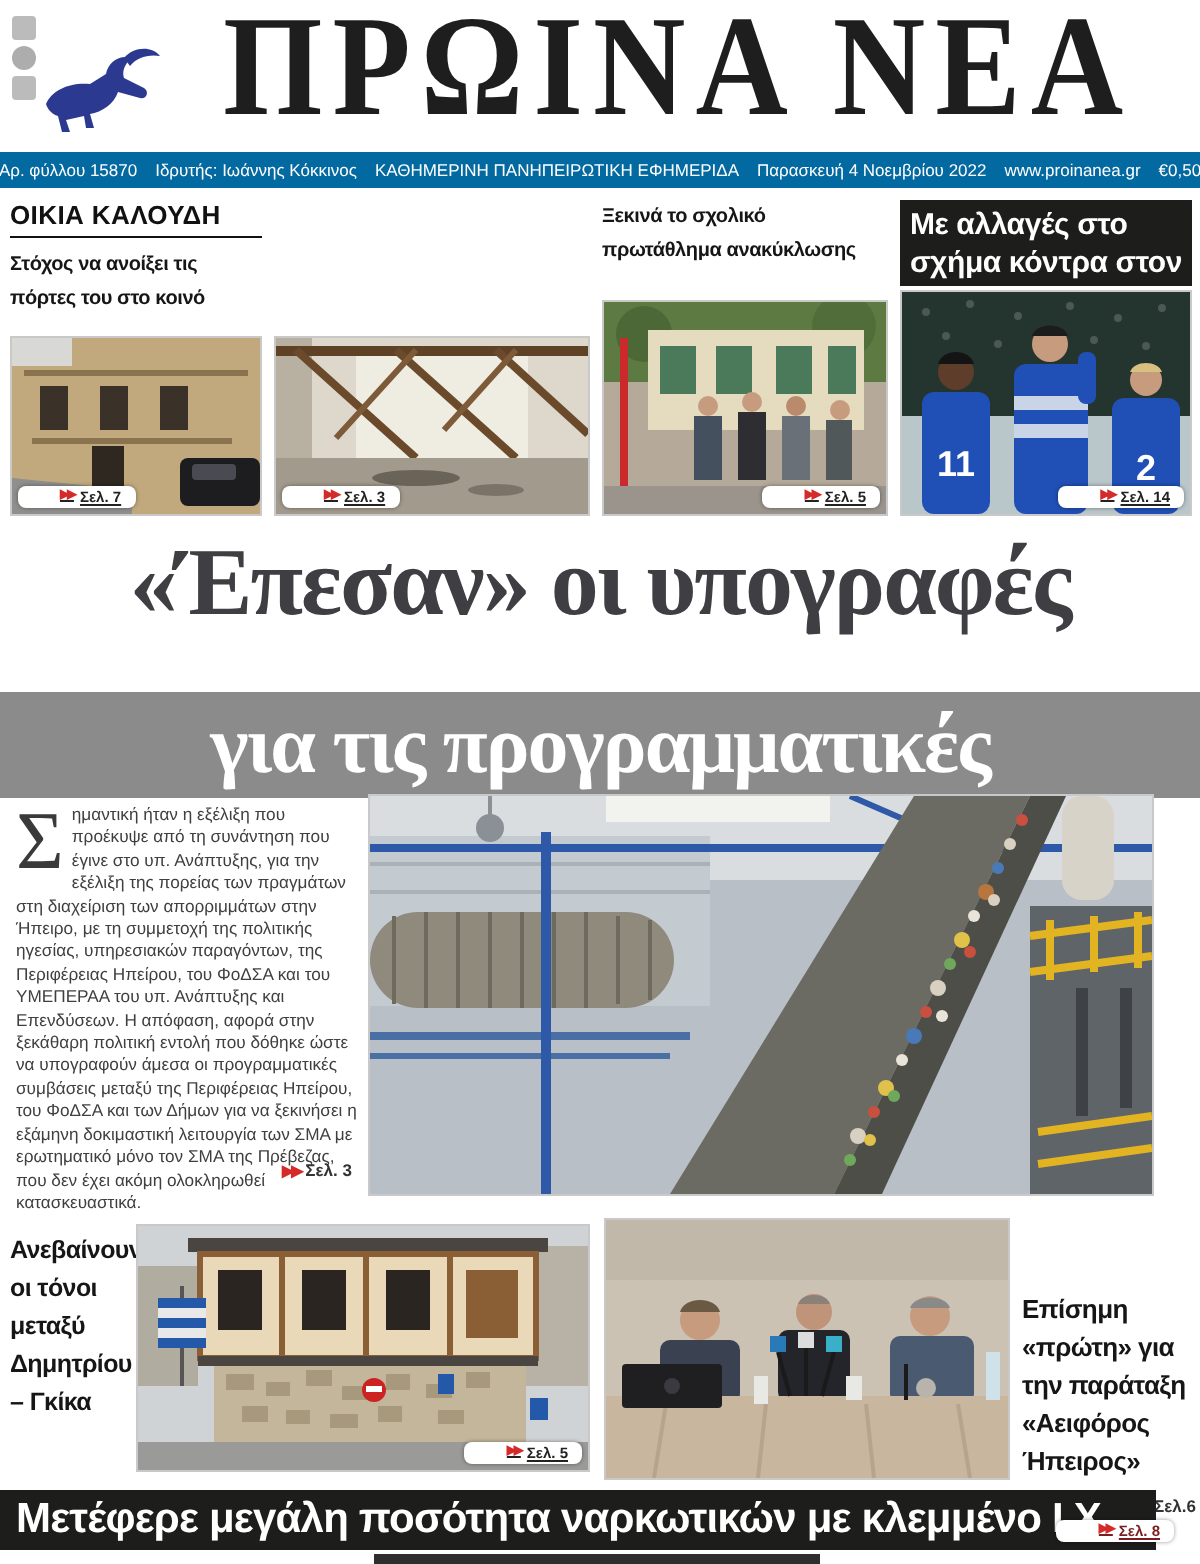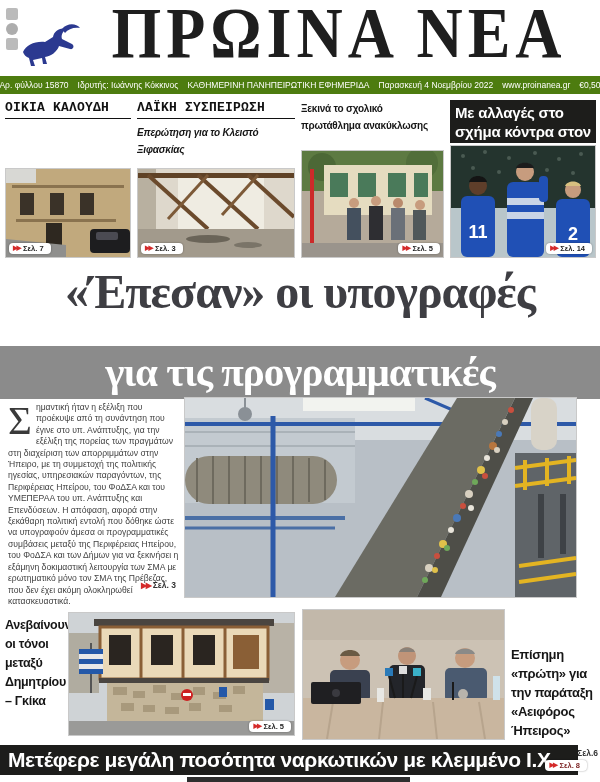--- a/index.html
+++ b/index.html
@@ -12,45 +12,45 @@
     font-family:"Liberation Serif",serif;font-weight:bold;font-size:64px;
     letter-spacing:5px;color:#1e1e1e;transform:scaleY(1.12);transform-origin:top;}
   .logo-block{left:4px;top:8px;width:78px;height:62px;}
   .emblems{position:absolute;left:0;top:0;width:15px;height:58px;display:flex;
     flex-direction:column;gap:3px;align-items:center;}
   .emblems span{display:block;width:12px;height:12px;background:#aaa;border-radius:2px;opacity:.8;}
   .emblems span:nth-child(2){border-radius:50%;background:#999;}
   .goat{position:absolute;left:15px;top:14px;}
 
   
-  .info-bar{left:0;top:76px;width:600px;height:18px;background:#4d7c0f;color:#fff;
+  .info-bar{left:0;top:76px;width:600px;height:18px;background:#0369a1;color:#fff;
     display:flex;align-items:center;justify-content:center;gap:9px;font-size:8.5px;white-space:nowrap;}
 
   
-  .kicker{display:block;font-family:Liberation Mono, monospace;font-weight:bold;font-size:13px;
+  .kicker{display:block;font-family:Liberation Sans, sans-serif;font-weight:bold;font-size:13px;
     color:#111;border-bottom:1.5px solid #111;padding-bottom:3px;margin-bottom:5px;letter-spacing:.2px;}
   .tophead{font-weight:bold;font-size:10px;line-height:17px;letter-spacing:-.2px;color:#161616;}
   .tophead.italic{font-style:italic;}
   .story1{left:5px;top:100px;width:126px;}
   .story2{left:137px;top:100px;width:158px;}
   .story3{left:301px;top:100px;width:143px;}
   .story4-box{left:450px;top:100px;width:146px;height:43px;background:#1d1d1b;}
   .story4-box .tophead{color:#fff;font-size:15px;line-height:19px;padding:3px 5px;}
 
   .photo{border:1px solid #c9c9c9;box-sizing:border-box;overflow:hidden;background:#ddd;}
   .photo svg{display:block;}
   .photo1{left:5px;top:168px;width:126px;height:90px;}
   .photo2{left:137px;top:168px;width:158px;height:90px;}
   .photo3{left:301px;top:150px;width:143px;height:108px;}
   .photo4{left:450px;top:145px;width:146px;height:113px;}
 
   
   .pill{position:absolute;display:inline-flex;align-items:center;gap:3px;background:#fff;
-    border-radius:4px;padding:1px 7px 1px 4px;font-size:7.5px;font-weight:bold;color:#222;
-    box-shadow:0 0 2px rgba(0,0,0,.4);white-space:nowrap;}
+    border-radius:4px;padding:1px 7px 1px 21px;font-size:7.5px;font-weight:bold;color:#222;
+    box-shadow:0 0 2px rgba(0,0,0,.4);white-space:nowrap;text-decoration:underline;}
   .arrows{color:#d42a2a;font-size:6.5px;letter-spacing:-1.5px;line-height:1;}
   .pill-bl{left:3px;bottom:3px;}
   .pill-br{right:3px;bottom:3px;margin-left:12px;}
 
   
   .lead-line1{left:0;top:264px;width:600px;text-align:center;font-family:"Liberation Serif",serif;
     font-weight:bold;font-size:48px;color:#3e3e43;letter-spacing:-1px;}
   .lead-bar{left:0;top:346px;width:600px;height:53px;background:#8b8b8b;text-align:center;}
   .lead-line2{font-family:"Liberation Serif",serif;font-weight:bold;font-size:41px;
     line-height:53px;color:#ffffff;letter-spacing:-1px;}
@@ -102,20 +102,21 @@
     <span>Αρ. φύλλου 15870</span>
     <span>Ιδρυτής: Ιωάννης Κόκκινος</span>
     <span>ΚΑΘΗΜΕΡΙΝΗ ΠΑΝΗΠΕΙΡΩΤΙΚΗ ΕΦΗΜΕΡΙΔΑ</span>
     <span>Παρασκευή 4 Νοεμβρίου 2022</span>
     <span>www.proinanea.gr</span>
     <span>€0,50</span>
   </div>
 
   <div class="abs story1">
     <span class="kicker">ΟΙΚΙΑ ΚΑΛΟΥΔΗ</span>
+    <div class="tophead">Στόχος να ανοίξει τις πόρτες του στο κοινό</div>
   </div>
   <div class="abs photo photo1">
     <svg width="124" height="88" viewBox="0 0 124 88">
       <rect width="124" height="88" fill="#c1a97d"></rect>
       <rect width="30" height="14" fill="#d8d8d4"></rect>
       <rect x="6" y="16" width="112" height="3" fill="#8a734f"></rect>
       <rect x="14" y="24" width="14" height="22" fill="#3a3228"></rect>
       <rect x="44" y="24" width="14" height="22" fill="#3a3228"></rect>
       <rect x="74" y="24" width="14" height="22" fill="#3a3228"></rect>
       <rect x="10" y="50" width="100" height="3" fill="#8a734f"></rect>
@@ -123,24 +124,20 @@
       <polygon points="0,88 0,70 60,76 60,88" fill="#8f8f8d"></polygon>
       <rect x="84" y="60" width="40" height="24" rx="4" fill="#1d1d1f"></rect>
       <rect x="90" y="63" width="22" height="8" rx="2" fill="#4a4a52"></rect>
     </svg>
     <span class="pill pill-bl">
         <span class="arrows">▶▶</span>
         <span>Σελ. 7</span>
       </span>
   </div>
 
-  <div class="abs story2">
-    <span class="kicker">ΛΑΪΚΗ ΣΥΣΠΕΙΡΩΣΗ</span>
-    <div class="tophead italic">Επερώτηση για το Κλειστό Ξιφασκίας</div>
-  </div>
   <div class="abs photo photo2">
     <svg width="156" height="88" viewBox="0 0 156 88">
       <rect width="156" height="88" fill="#ded8cc"></rect>
       <rect x="40" y="8" width="86" height="52" fill="#efece2"></rect>
       <rect x="0" y="0" width="18" height="88" fill="#b8b0a0"></rect>
       <rect x="0" y="4" width="156" height="5" fill="#5f4226"></rect>
       <line x1="10" y1="6" x2="70" y2="60" stroke="#6b4a2c" stroke-width="4"></line>
       <line x1="60" y1="6" x2="120" y2="60" stroke="#6b4a2c" stroke-width="4"></line>
       <line x1="110" y1="6" x2="156" y2="48" stroke="#6b4a2c" stroke-width="4"></line>
       <line x1="70" y1="6" x2="30" y2="50" stroke="#7d5a38" stroke-width="3"></line>

